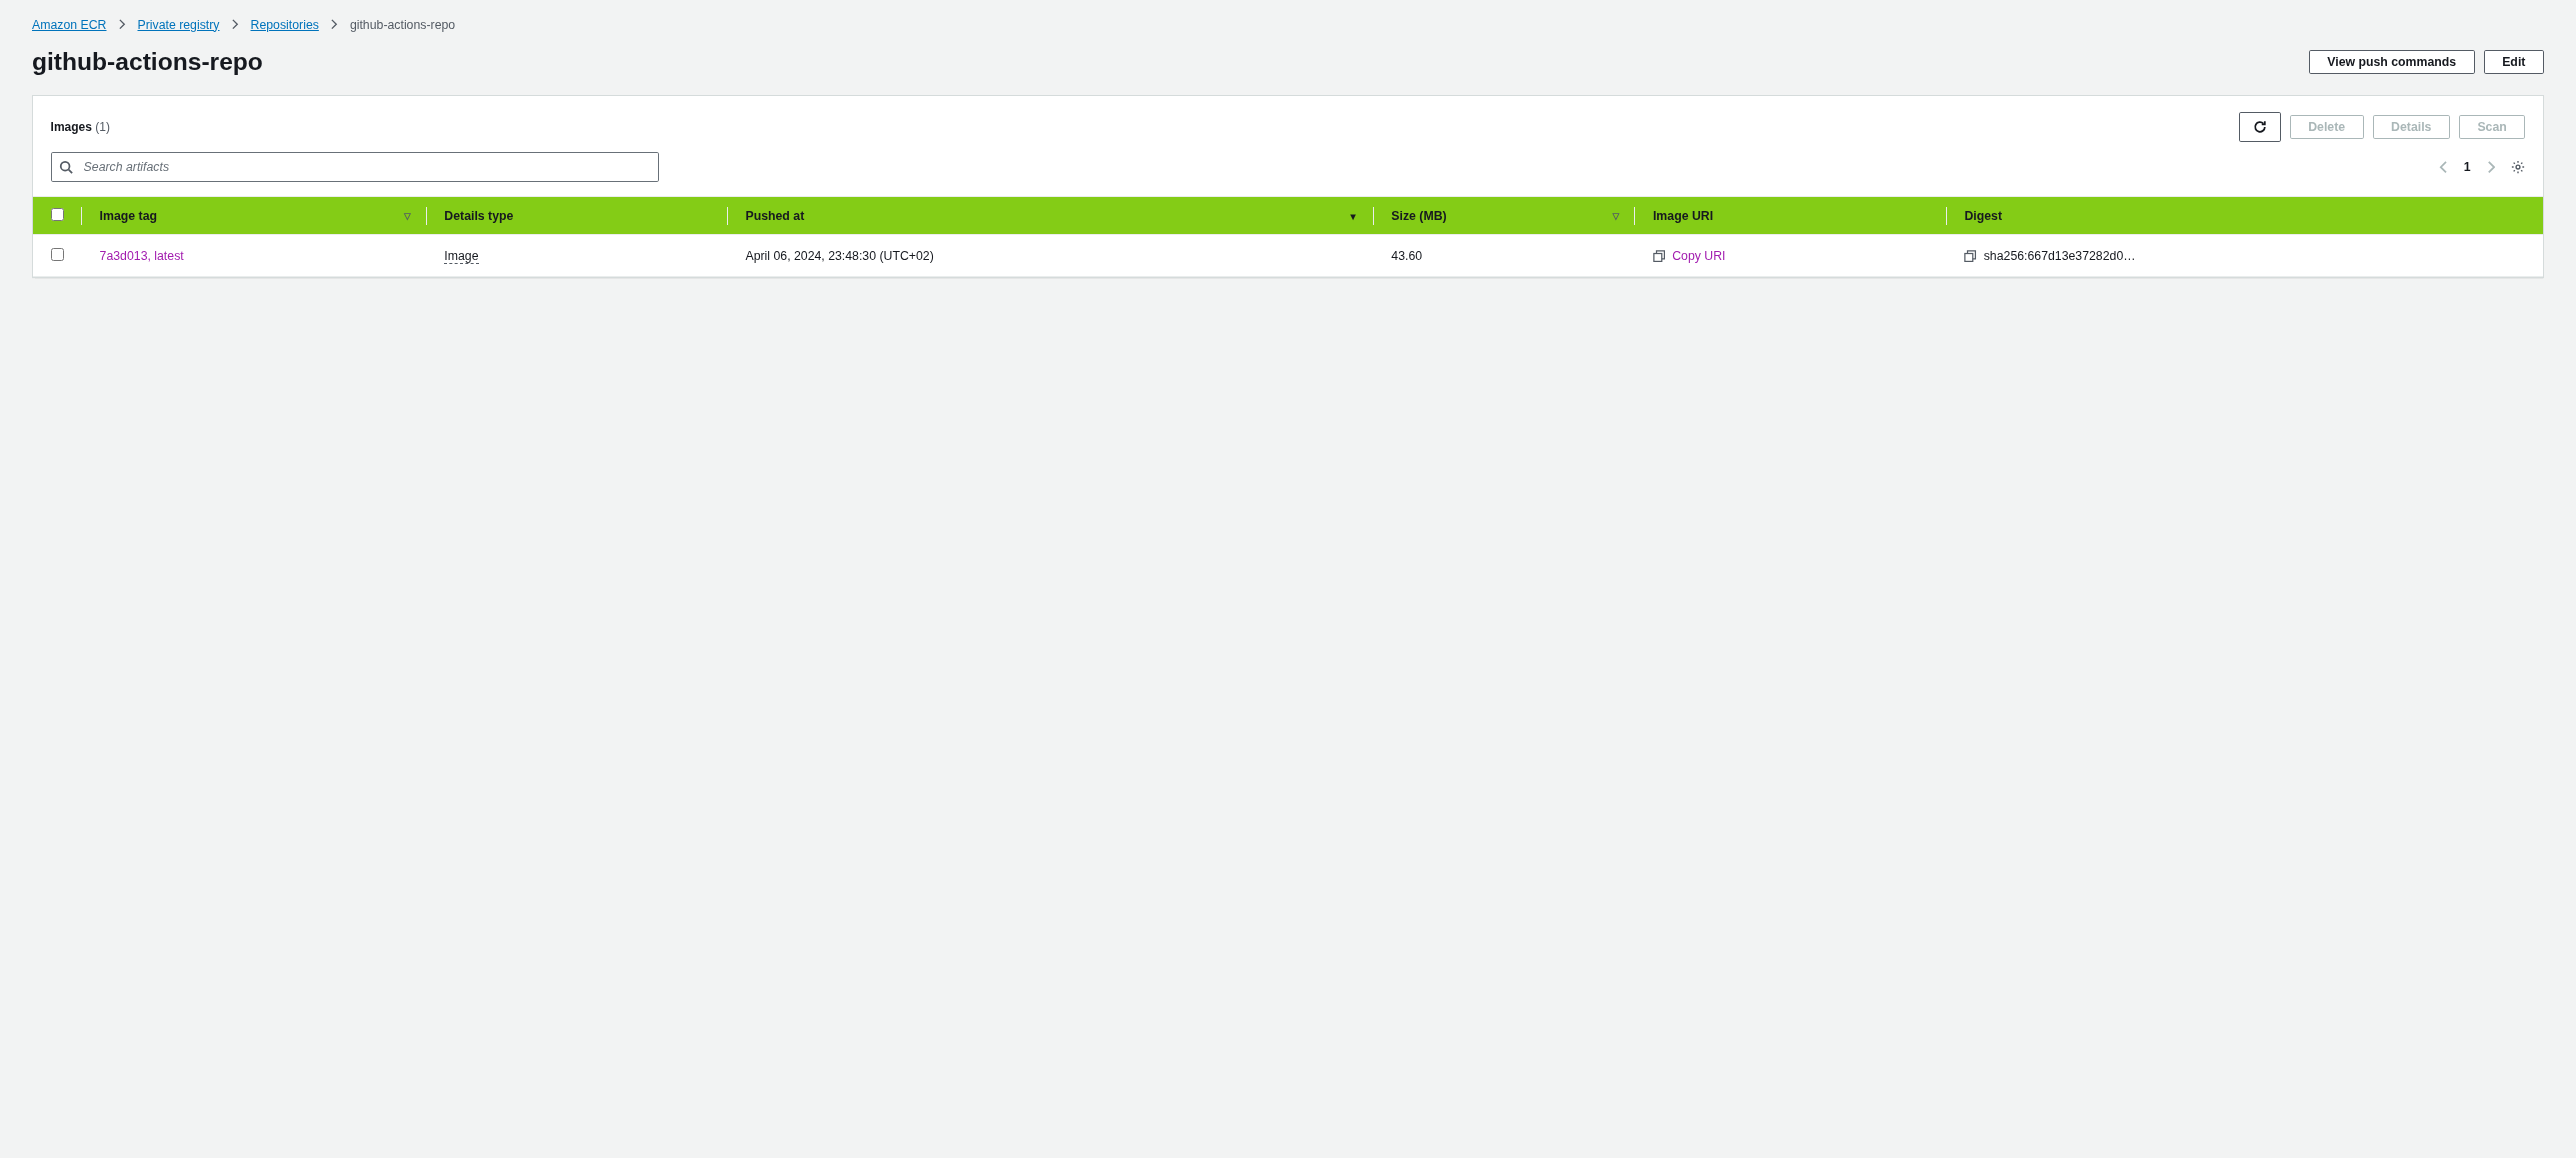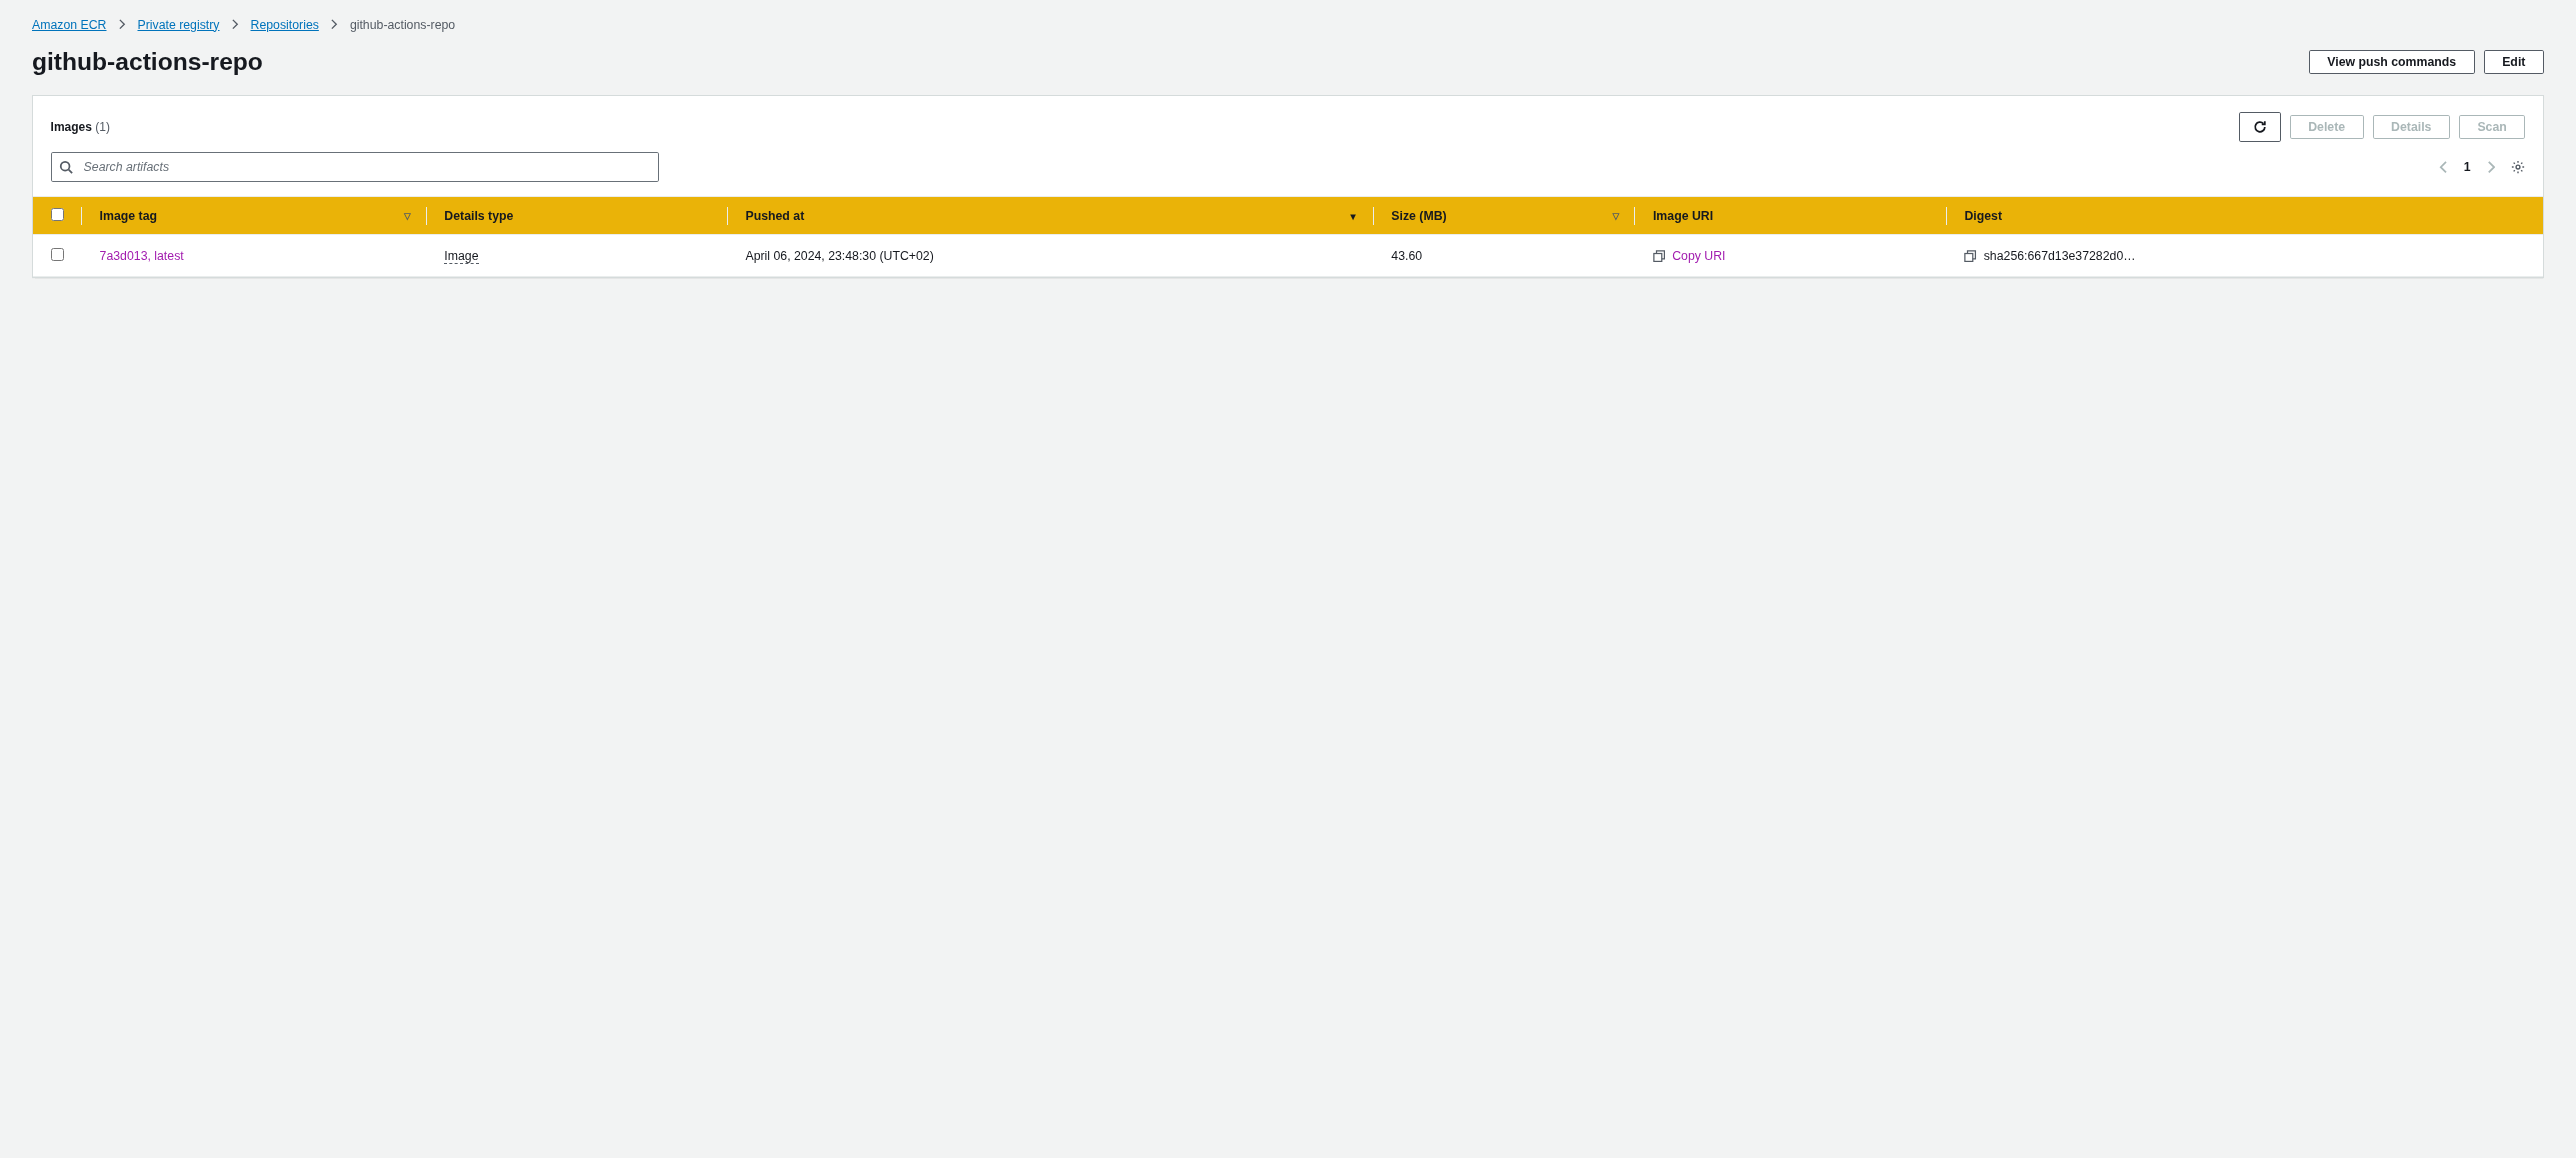--- a/index.html
+++ b/index.html
@@ -153,21 +153,21 @@
       border-collapse: collapse;
     }
     thead th {
       text-align: left;
       font-weight: 700;
       font-size: 12.3px;
       color: #16191f;
       padding: 10.5px 17.6px;
       border-top: 0.9px solid #eaeded;
       border-bottom: 0.9px solid #eaeded;
-      background: #eab308;
+      background: #84cc16;
       position: relative;
     }
     thead th.checkbox-col {
       width: 49px;
       text-align: center;
     }
     thead th:not(:last-child)::after {
       content: "";
       position: absolute;
       right: 0;

